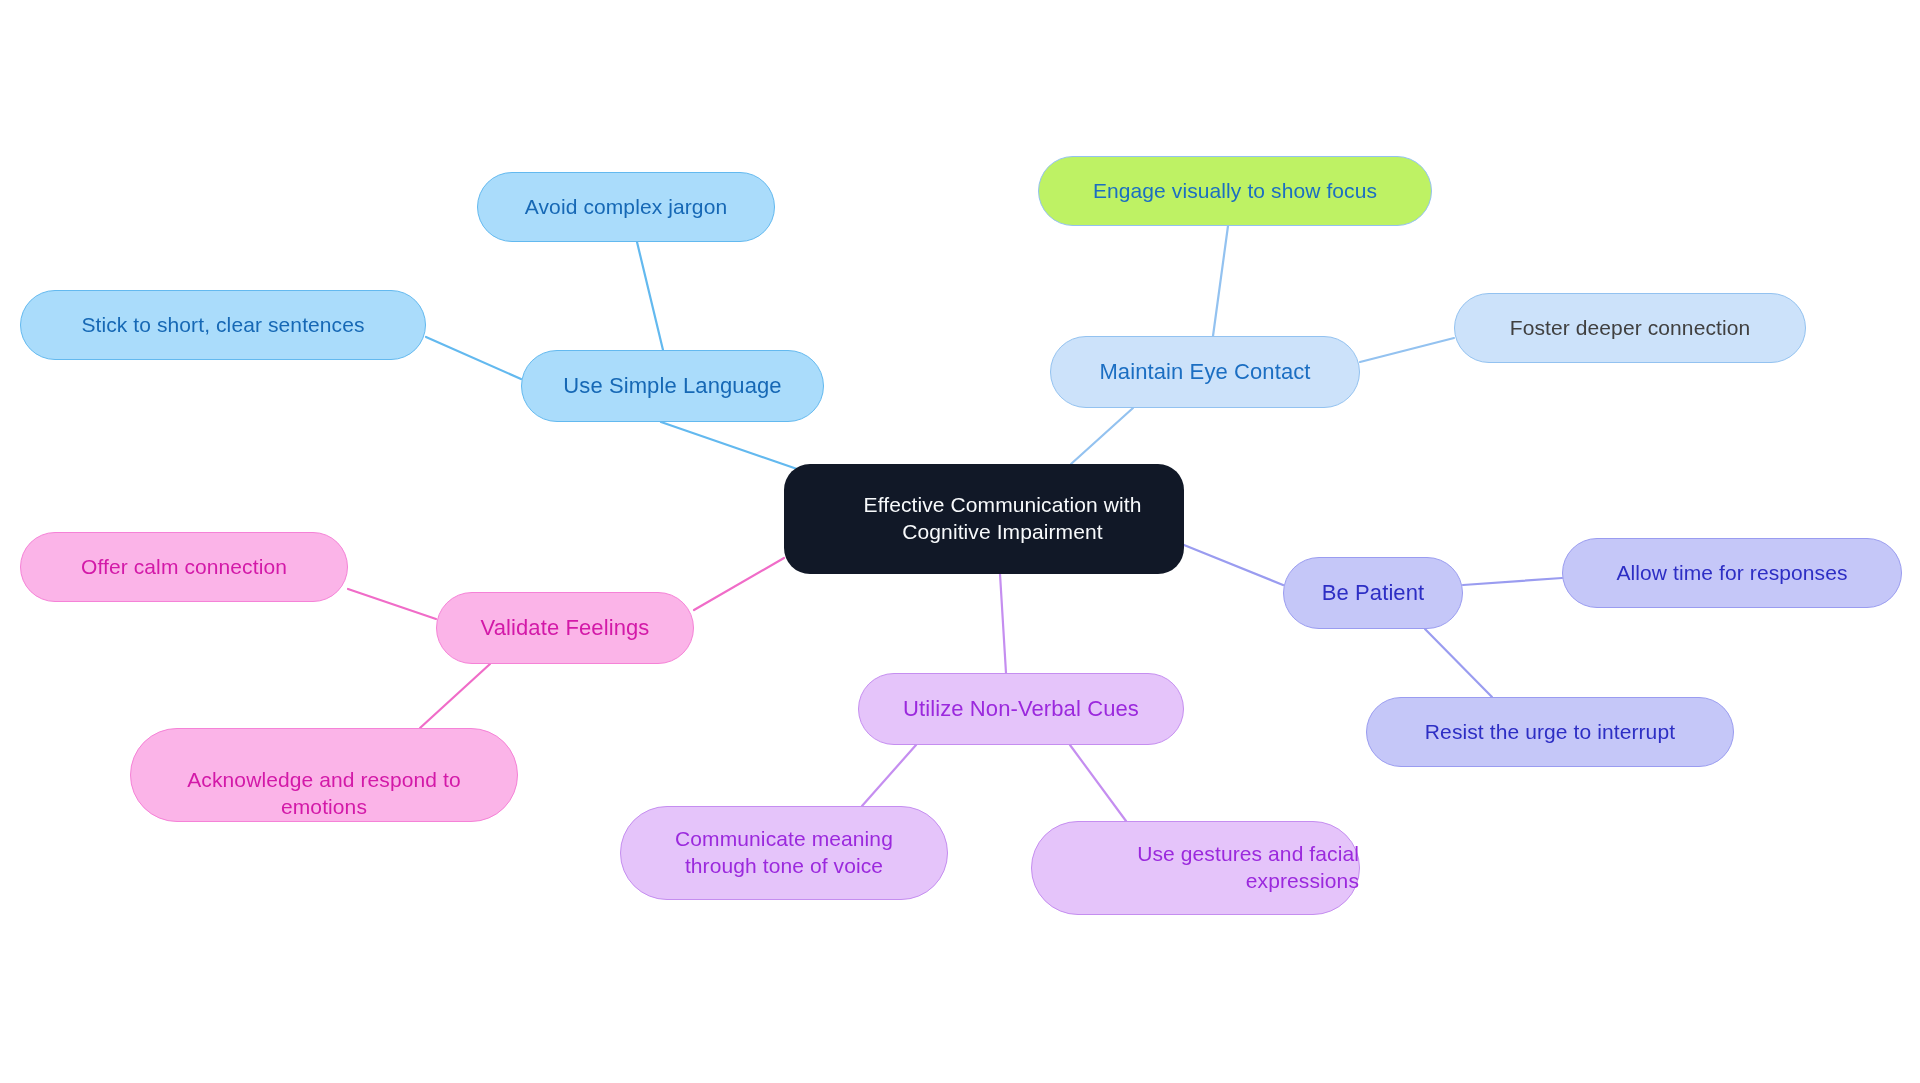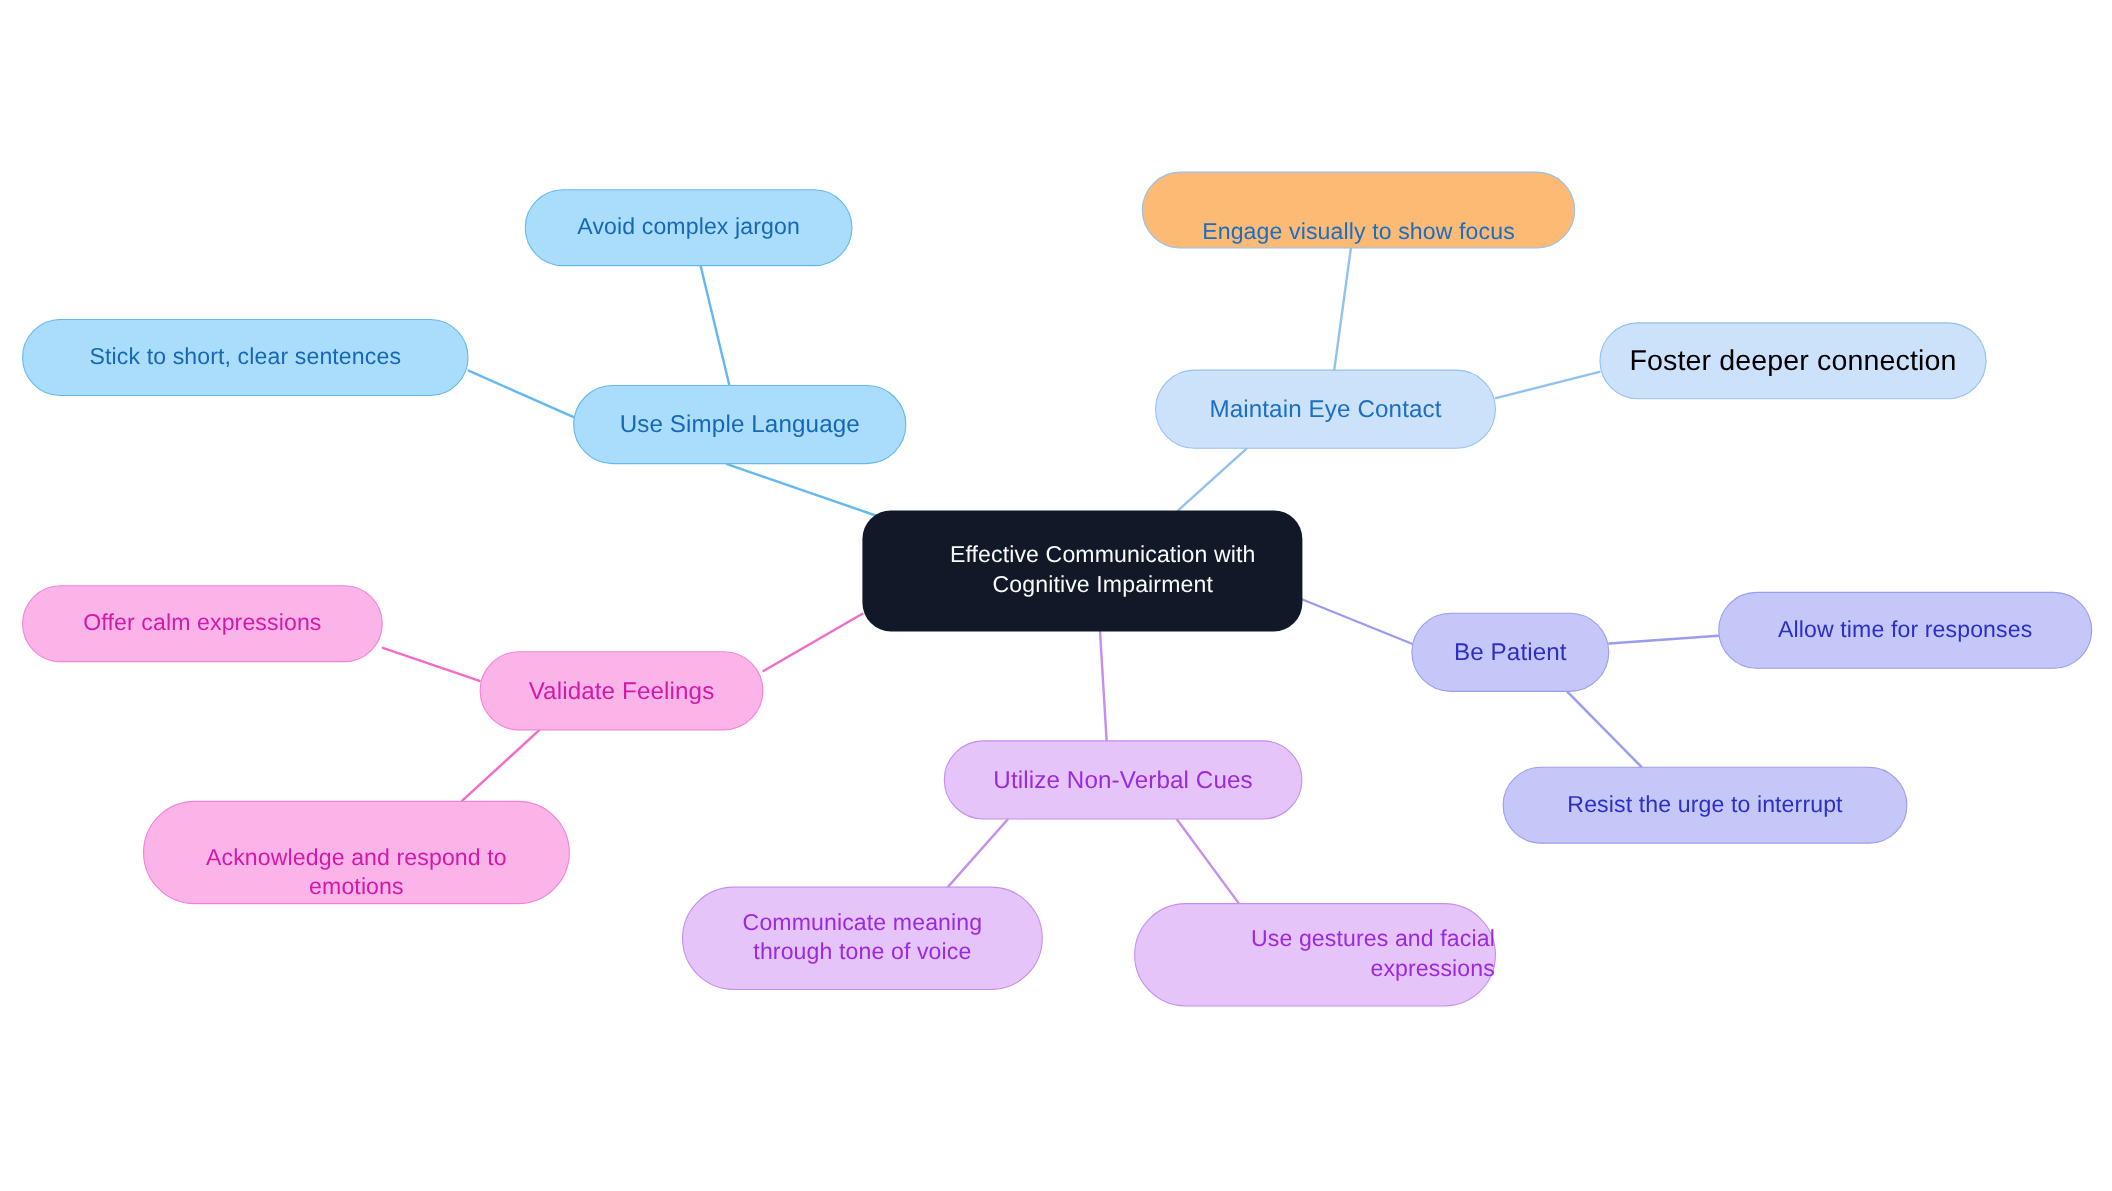--- a/index.html
+++ b/index.html
@@ -68,27 +68,27 @@
       <line x1="916" y1="745" x2="862" y2="806" stroke="#c58ef0" stroke-width="2.2" stroke-linecap="round"></line>
       <line x1="1070" y1="745" x2="1126" y2="821" stroke="#c58ef0" stroke-width="2.2" stroke-linecap="round"></line>
     </svg>
   <div id="node-layer">
       <div class="node root" style="left: 784px; top: 464px; width: 400px; height: 110px; background: rgb(17, 24, 39); border-color: rgb(17, 24, 39); color: rgb(248, 250, 252); font-size: 21px;"><span class="node-label">Effective Communication with
 Cognitive Impairment</span></div>
       <div class="node" style="left: 521px; top: 350px; width: 303px; height: 72px; background: rgb(170, 220, 251); border-color: rgb(99, 185, 239); color: rgb(22, 104, 181); font-size: 22px;"><span class="node-label">Use Simple Language</span></div>
       <div class="node" style="left: 477px; top: 172px; width: 298px; height: 70px; background: rgb(170, 220, 251); border-color: rgb(99, 185, 239); color: rgb(22, 104, 181); font-size: 21px;"><span class="node-label">Avoid complex jargon</span></div>
       <div class="node" style="left: 20px; top: 290px; width: 406px; height: 70px; background: rgb(170, 220, 251); border-color: rgb(99, 185, 239); color: rgb(22, 104, 181); font-size: 21px;"><span class="node-label">Stick to short, clear sentences</span></div>
       <div class="node" style="left: 1050px; top: 336px; width: 310px; height: 72px; background: rgb(204, 226, 250); border-color: rgb(147, 194, 240); color: rgb(27, 110, 194); font-size: 22px;"><span class="node-label">Maintain Eye Contact</span></div>
-      <div class="node" style="left: 1038px; top: 156px; width: 394px; height: 70px; background: #fdba74; border-color: rgb(147, 194, 240); color: rgb(27, 110, 194); font-size: 21px; align-items: flex-end;"><span class="node-label">Engage visually to show focus</span></div>
-      <div class="node" style="left: 1454px; top: 293px; width: 352px; height: 70px; background: rgb(204, 226, 250); border-color: rgb(147, 194, 240); color: #000000; font-size: 26px;"><span class="node-label">Foster deeper connection</span></div>
+      <div class="node" style="left: 1038px; top: 156px; width: 394px; height: 70px; background: #bef264; border-color: rgb(147, 194, 240); color: rgb(27, 110, 194); font-size: 21px;"><span class="node-label">Engage visually to show focus</span></div>
+      <div class="node" style="left: 1454px; top: 293px; width: 352px; height: 70px; background: rgb(204, 226, 250); border-color: rgb(147, 194, 240); color: #404040; font-size: 21px;"><span class="node-label">Foster deeper connection</span></div>
       <div class="node" style="left: 1283px; top: 557px; width: 180px; height: 72px; background: rgb(197, 199, 248); border-color: rgb(154, 156, 240); color: rgb(45, 46, 196); font-size: 22px;"><span class="node-label">Be Patient</span></div>
       <div class="node" style="left: 1562px; top: 538px; width: 340px; height: 70px; background: rgb(197, 199, 248); border-color: rgb(154, 156, 240); color: rgb(45, 46, 196); font-size: 21px;"><span class="node-label">Allow time for responses</span></div>
       <div class="node" style="left: 1366px; top: 697px; width: 368px; height: 70px; background: rgb(197, 199, 248); border-color: rgb(154, 156, 240); color: rgb(45, 46, 196); font-size: 21px;"><span class="node-label">Resist the urge to interrupt</span></div>
       <div class="node" style="left: 436px; top: 592px; width: 258px; height: 72px; background: rgb(251, 180, 232); border-color: rgb(245, 130, 215); color: rgb(211, 25, 168); font-size: 22px;"><span class="node-label">Validate Feelings</span></div>
-      <div class="node" style="left: 20px; top: 532px; width: 328px; height: 70px; background: rgb(251, 180, 232); border-color: rgb(245, 130, 215); color: rgb(211, 25, 168); font-size: 21px;"><span class="node-label">Offer calm expressions</span></div>
+      <div class="node" style="left: 20px; top: 532px; width: 328px; height: 70px; background: rgb(251, 180, 232); border-color: rgb(245, 130, 215); color: rgb(211, 25, 168); font-size: 21px;"><span class="node-label">Offer calm connection</span></div>
       <div class="node" style="left: 130px; top: 728px; width: 388px; height: 94px; background: rgb(251, 180, 232); border-color: rgb(245, 130, 215); color: rgb(211, 25, 168); font-size: 21px; align-items: flex-end;"><span class="node-label">Acknowledge and respond to
 emotions</span></div>
       <div class="node" style="left: 858px; top: 673px; width: 326px; height: 72px; background: rgb(229, 196, 250); border-color: rgb(197, 142, 240); color: rgb(155, 41, 221); font-size: 22px;"><span class="node-label">Utilize Non-Verbal Cues</span></div>
       <div class="node" style="left: 620px; top: 806px; width: 328px; height: 94px; background: rgb(229, 196, 250); border-color: rgb(197, 142, 240); color: rgb(155, 41, 221); font-size: 21px;"><span class="node-label">Communicate meaning
 through tone of voice</span></div>
       <div class="node" style="left: 1031px; top: 821px; width: 329px; height: 94px; background: rgb(229, 196, 250); border-color: rgb(197, 142, 240); color: rgb(155, 41, 221); font-size: 21px; text-align: right;"><span class="node-label">Use gestures and facial
 expressions</span></div>
     </div>
 </div>
 

